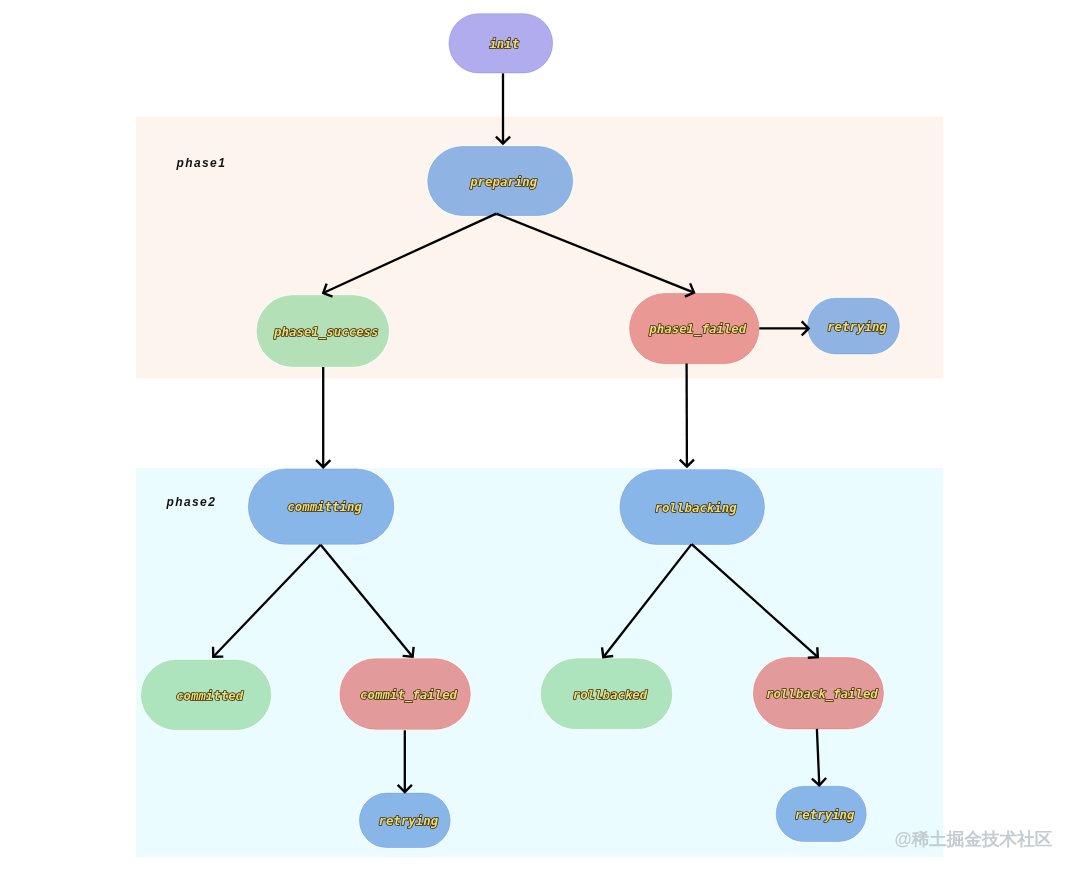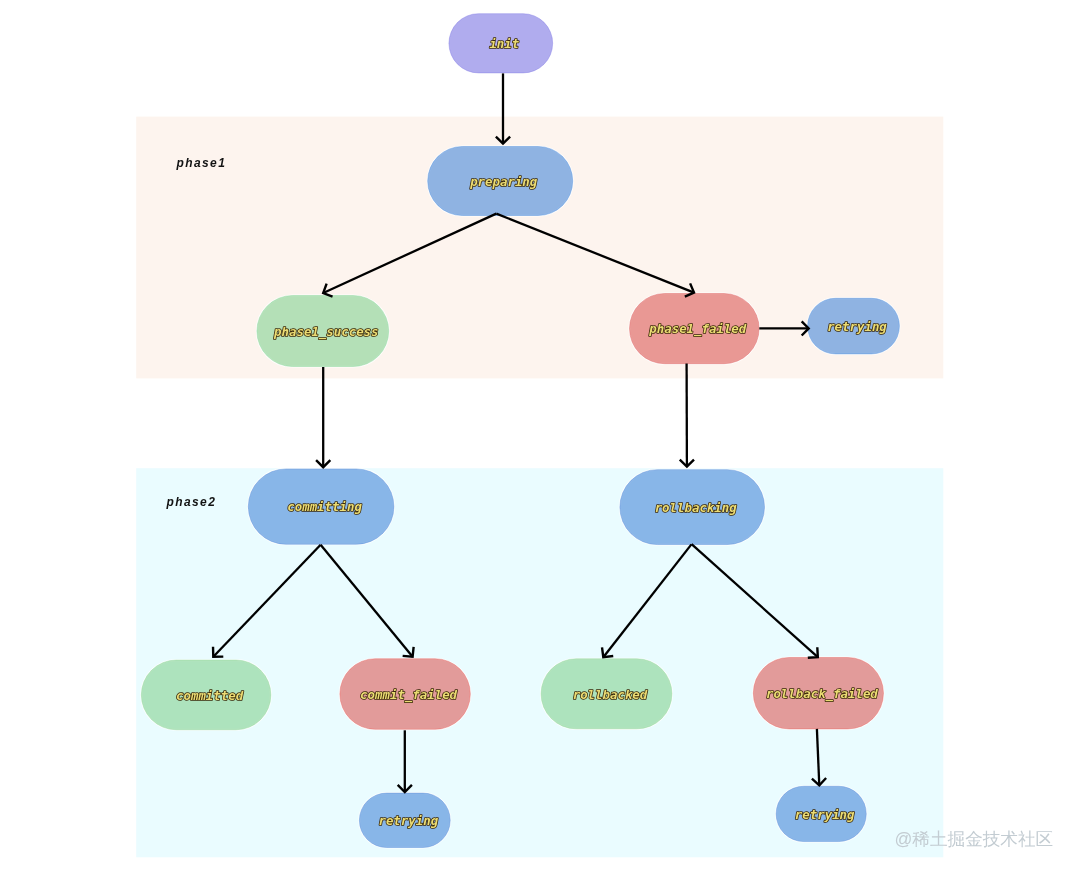--- a/index.html
+++ b/index.html
@@ -4,21 +4,21 @@
 <title>state diagram</title>
 <style>
   html,body{margin:0;padding:0;background:#ffffff;}
   body{width:1080px;height:875px;overflow:hidden;font-family:"Liberation Sans",sans-serif;}
   #stage{position:relative;width:1080px;height:875px;background:#fff;}
   svg#chart{position:absolute;left:0;top:0;filter:blur(0.55px);}
   .grp-label{font-family:"Liberation Sans",sans-serif;font-size:12px;font-weight:bold;font-style:italic;letter-spacing:1.4px;fill:#131313;}
   .node-label{font-family:"DejaVu Sans Mono","Liberation Mono",monospace;font-size:12.4px;font-weight:bold;font-style:italic;
     text-anchor:middle;fill:#ebdc74;stroke:#3a2808;stroke-width:1.55px;paint-order:stroke fill;
     stroke-linejoin:round;stroke-linecap:round;}
-  #wm{position:absolute;font-family:"Liberation Sans",sans-serif;white-space:nowrap;}
+  #wm{position:absolute;font-family:"Liberation Sans",sans-serif;white-space:nowrap;font-weight:bold;}
 </style>
 </head>
 <body>
 
 <div id="stage">
   <svg id="chart" width="1080" height="875" viewBox="0 0 1080 875">
       <g>
         <rect x="136.2" y="116.6" width="807.1" height="261.8" fill="#fdf4ee"></rect>
         <text x="176.5" y="166.9" class="grp-label">phase1</text>
       </g>

